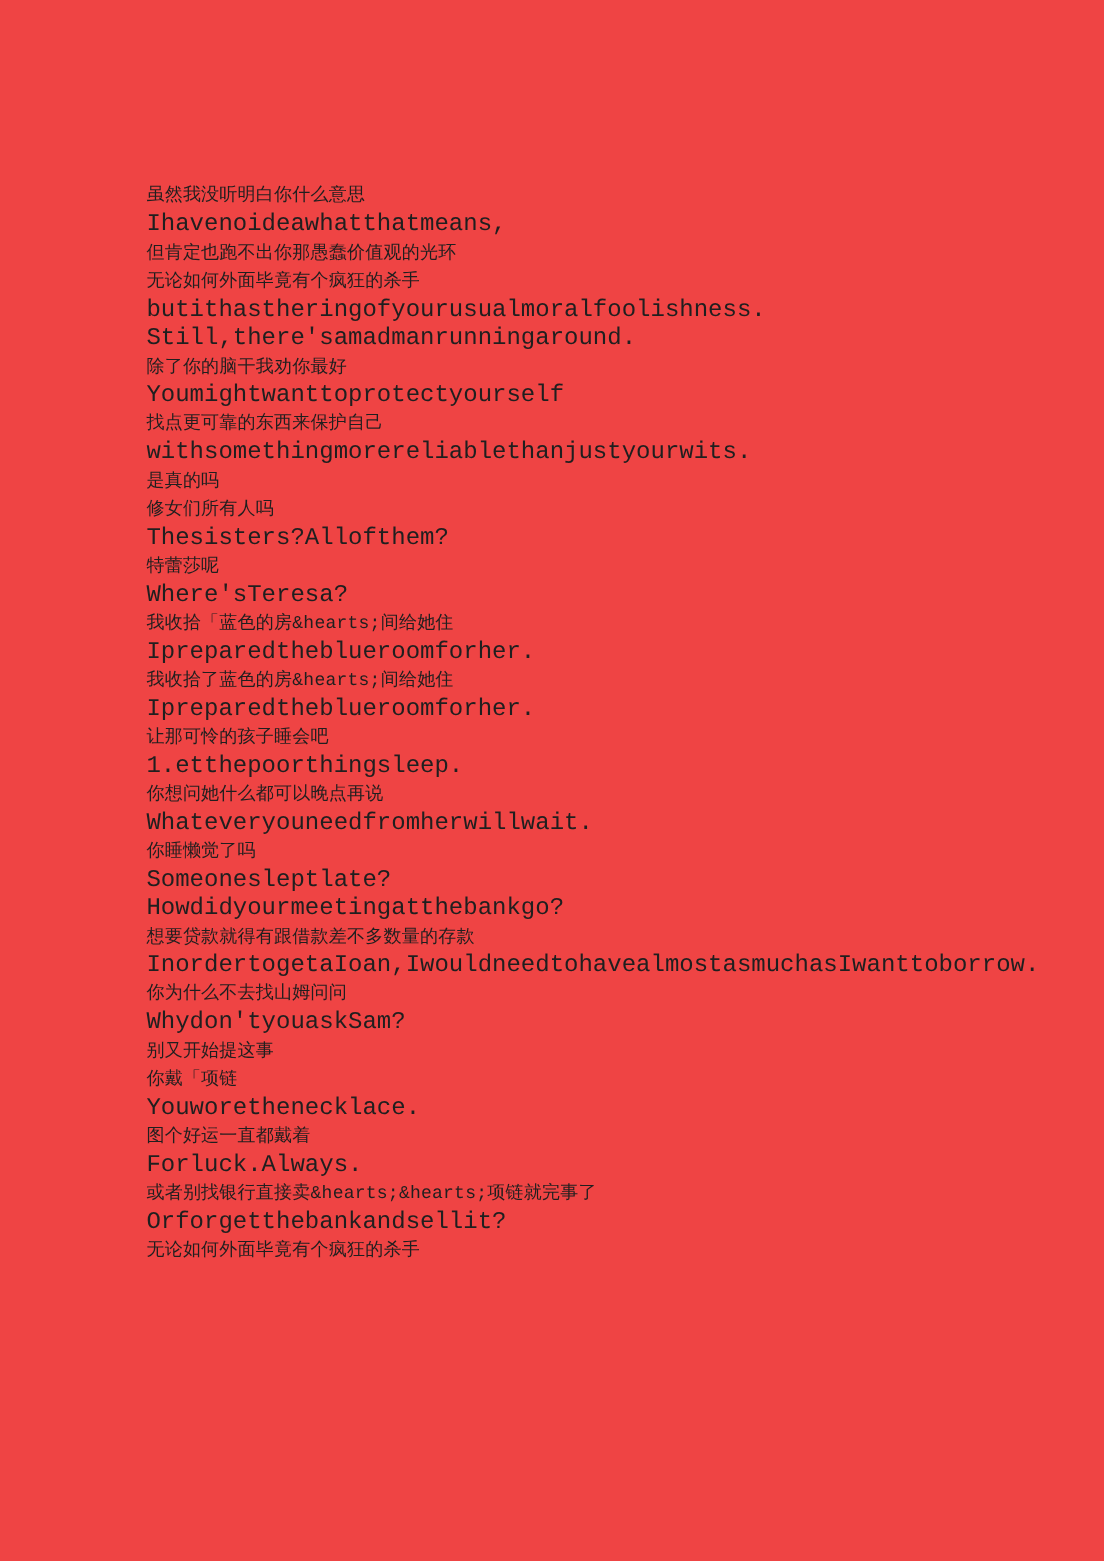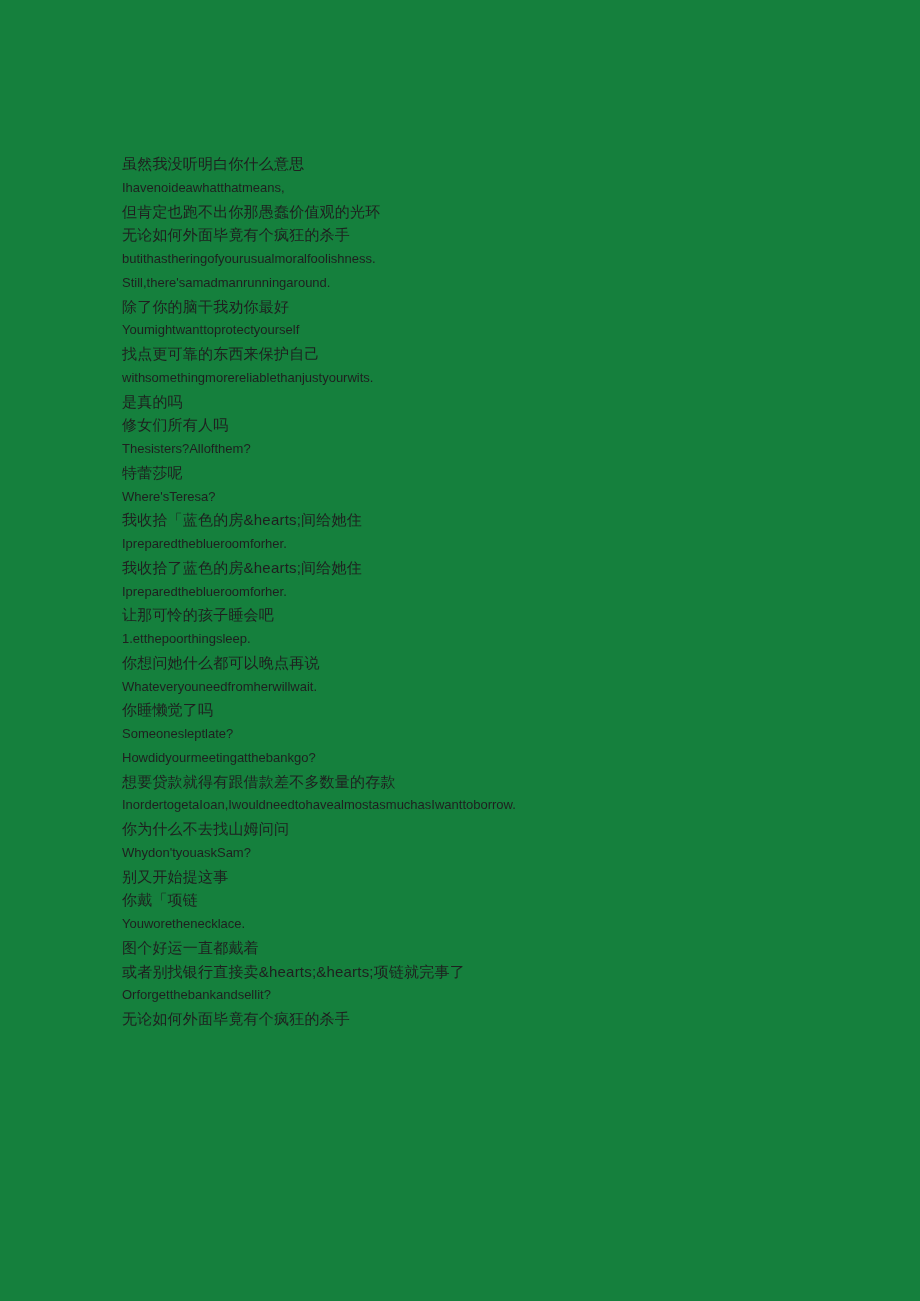--- a/index.html
+++ b/index.html
@@ -7,42 +7,42 @@
     padding: 0;
     background: #ffffff;
     width: 920px;
     height: 1301px;
     overflow: hidden;
   }
   .page {
     position: relative;
     width: 920px;
     height: 1301px;
-    background: #15803d;
-    font-family: Liberation Sans, sans-serif;
+    background: #ef4444;
+    font-family: Liberation Mono, monospace;
     color: #1f1f1f;
   }
   .subtitle-list {
     position: absolute;
     left: 122px;
     top: 152px;
     width: 720px;
   }
   .line {
     display: block;
     height: 23.75px;
     line-height: 23.75px;
     white-space: nowrap;
   }
   .line.zh {
     font-size: 15px;
     letter-spacing: 0.2px;
   }
   .line.en {
-    font-size: 13px;
+    font-size: 20px;
     letter-spacing: 0px;
   }
 </style>
 </head>
 <body>
 
 <div class="page">
   <div class="subtitle-list">
       <div class="line zh">虽然我没听明白你什么意思</div>
       <div class="line en">Ihavenoideawhatthatmeans,</div>
@@ -71,17 +71,18 @@
       <div class="line en">Someonesleptlate?</div>
       <div class="line en">Howdidyourmeetingatthebankgo?</div>
       <div class="line zh">想要贷款就得有跟借款差不多数量的存款</div>
       <div class="line en">InordertogetaIoan,IwouldneedtohavealmostasmuchasIwanttoborrow.</div>
       <div class="line zh">你为什么不去找山姆问问</div>
       <div class="line en">Whydon'tyouaskSam?</div>
       <div class="line zh">别又开始提这事</div>
       <div class="line zh">你戴「项链</div>
       <div class="line en">Youworethenecklace.</div>
       <div class="line zh">图个好运一直都戴着</div>
+      <div class="line en">Forluck.Always.</div>
       <div class="line zh">或者别找银行直接卖&amp;hearts;&amp;hearts;项链就完事了</div>
       <div class="line en">Orforgetthebankandsellit?</div>
       <div class="line zh">无论如何外面毕竟有个疯狂的杀手</div>
     </div>
 </div>
 
 </body></html>

